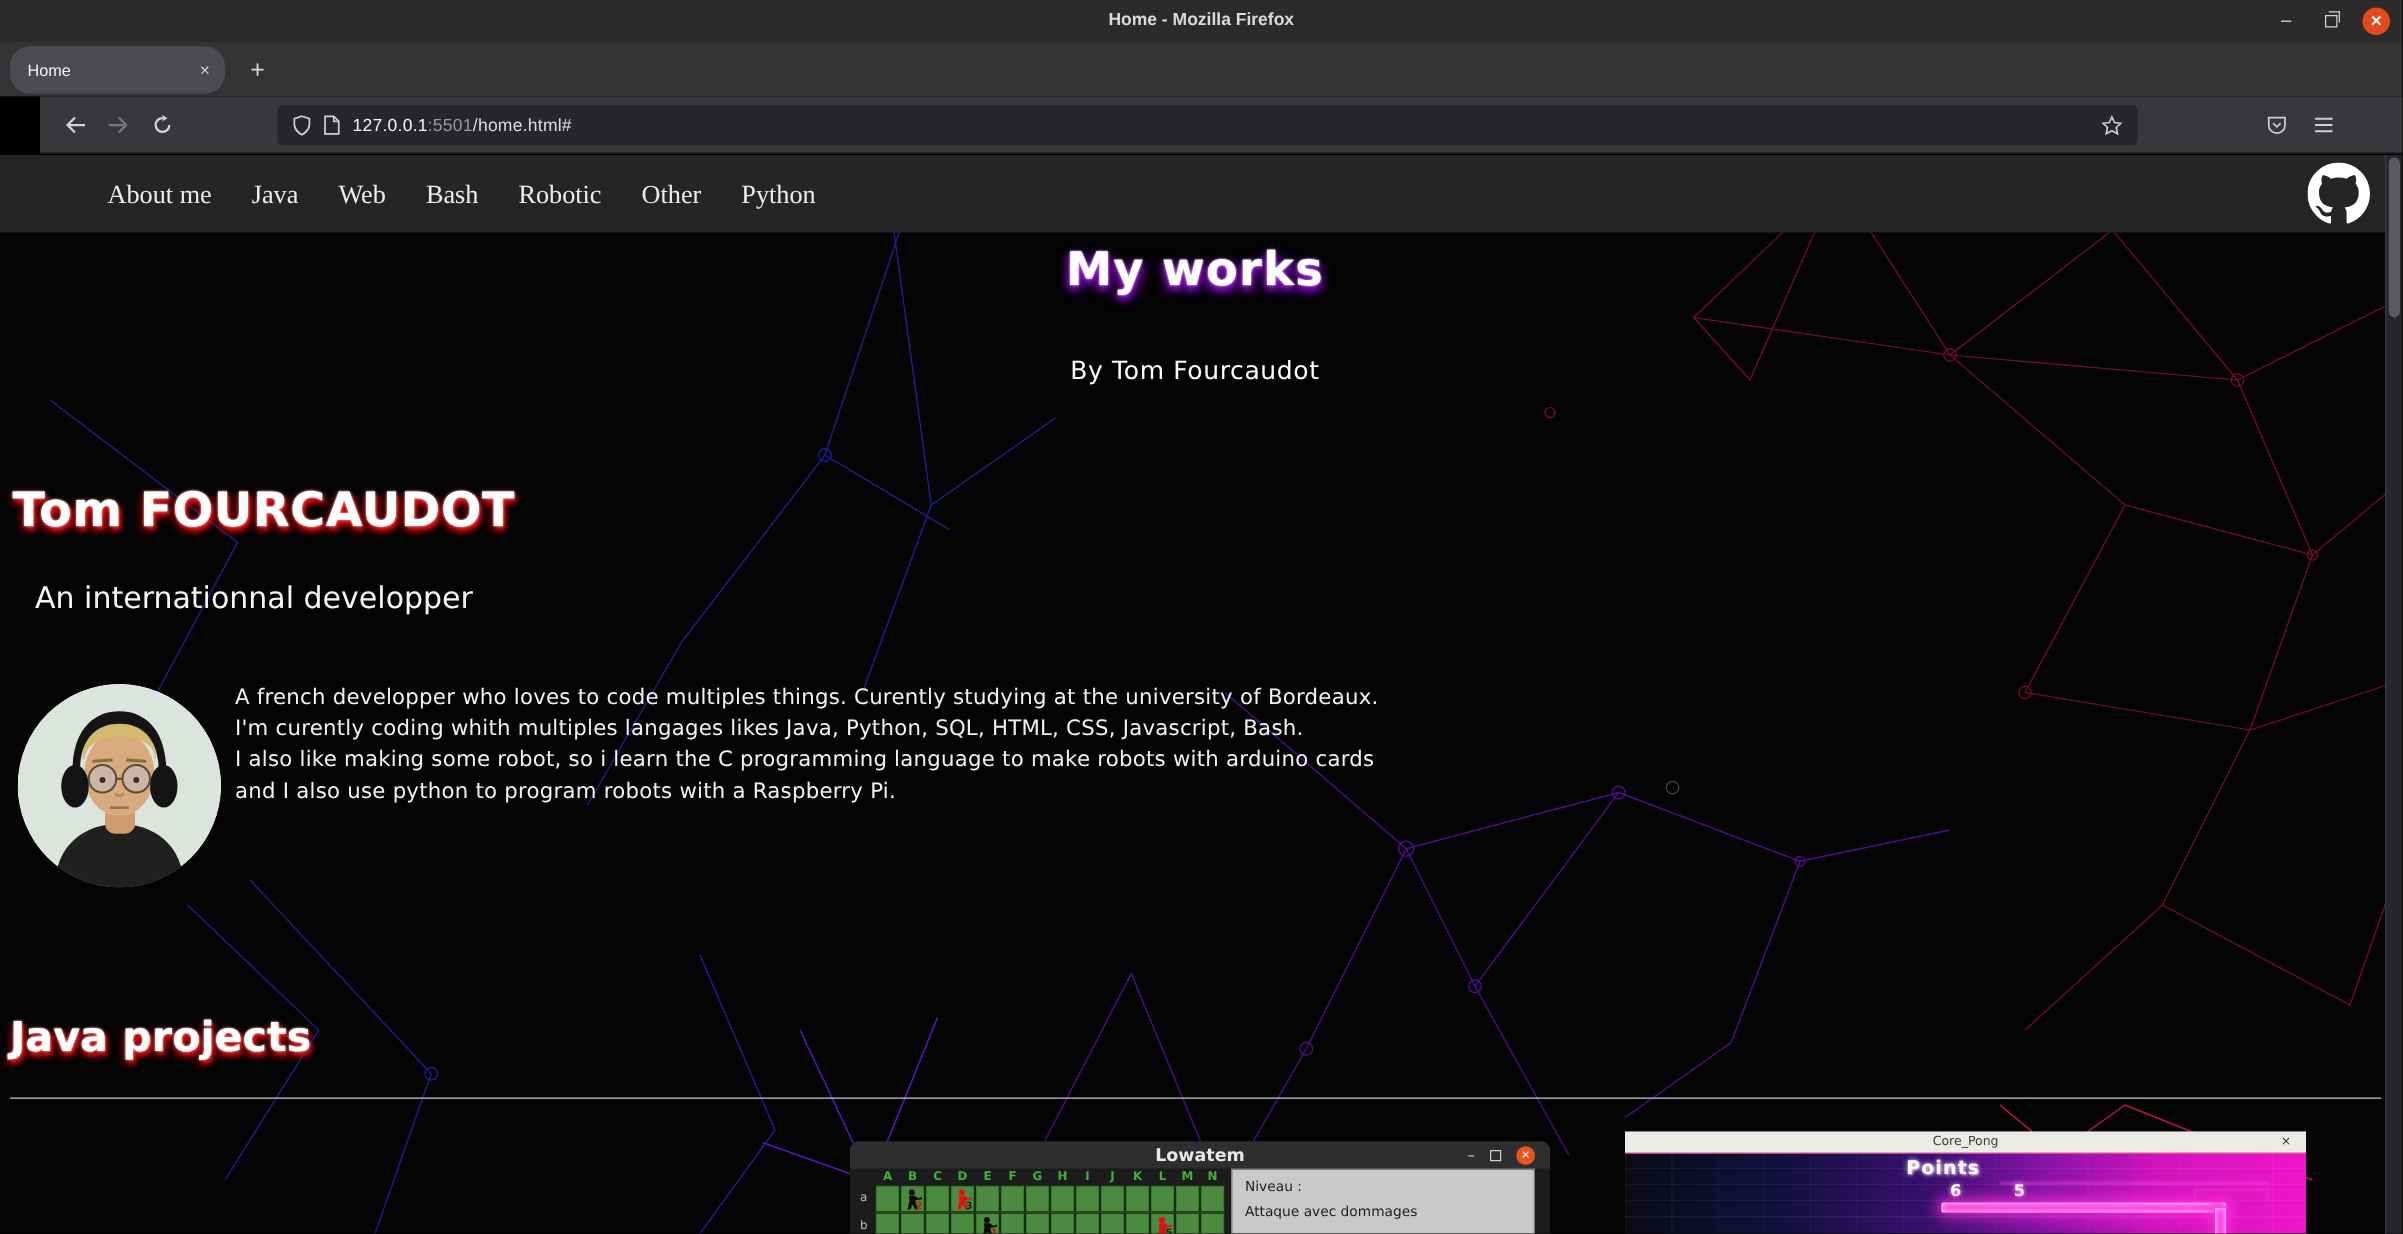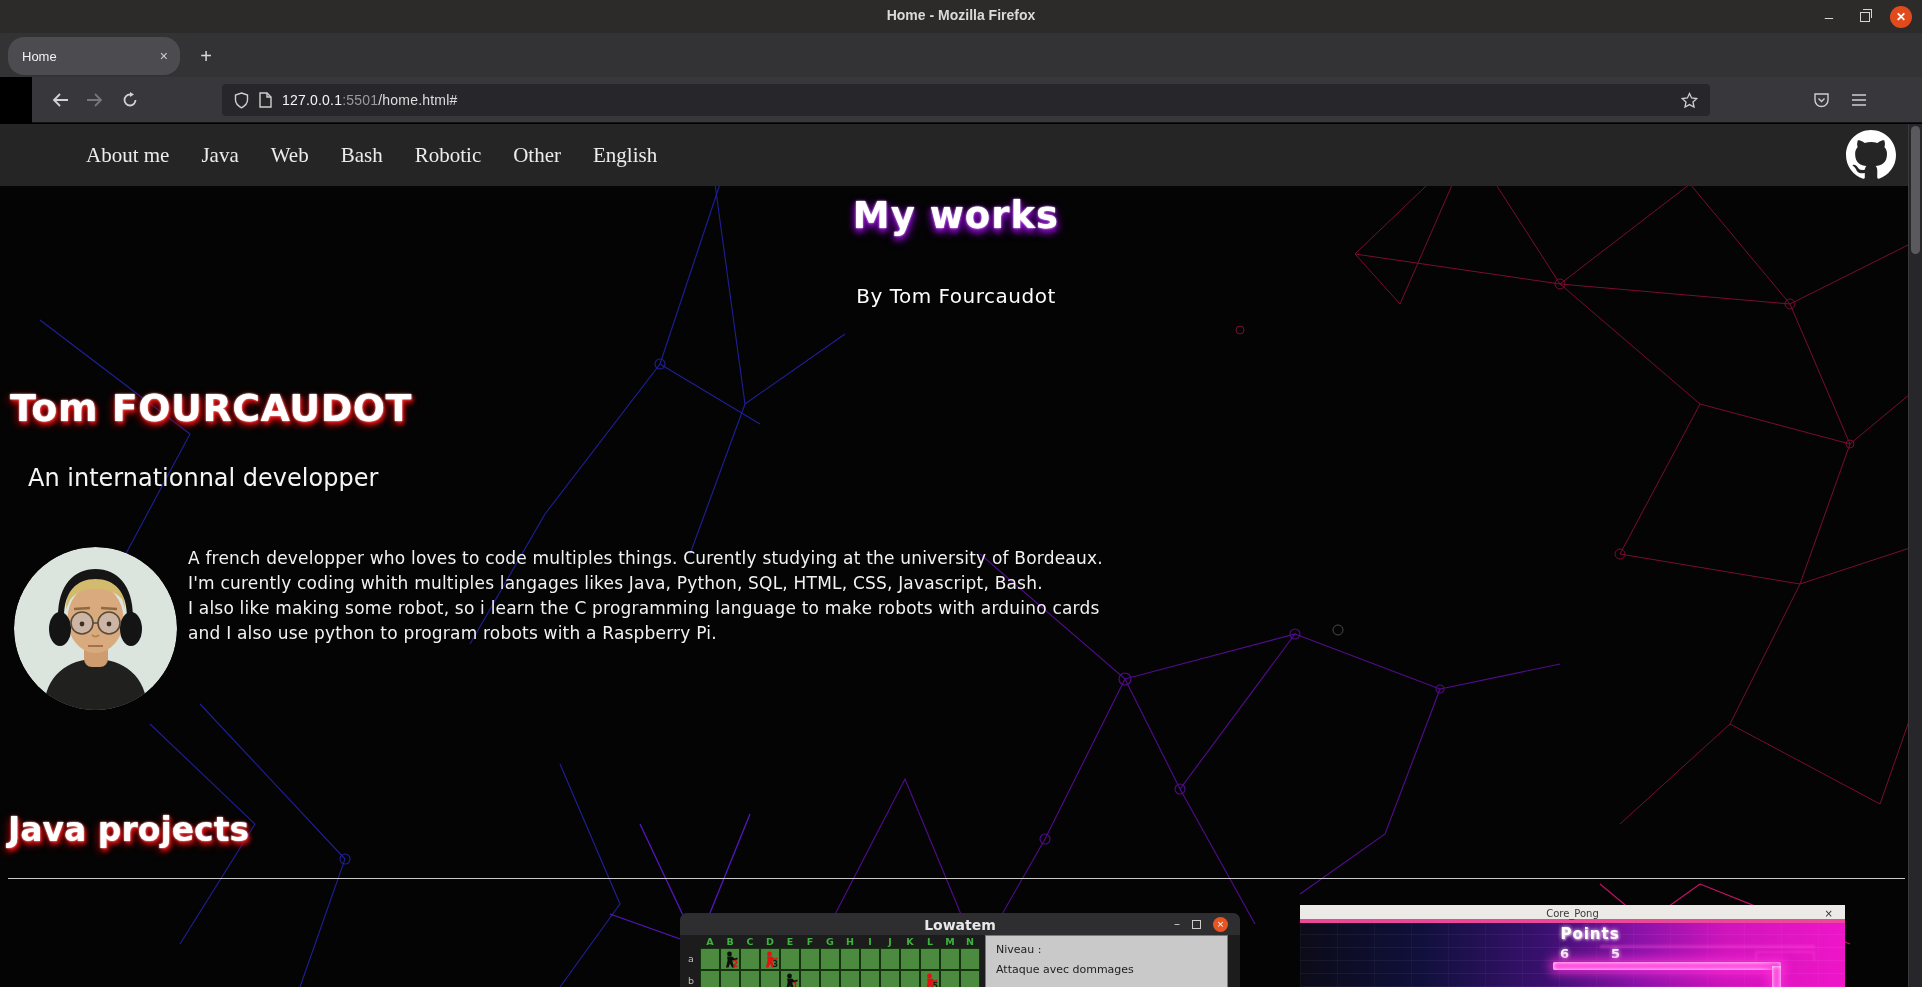--- a/index.html
+++ b/index.html
@@ -85,29 +85,29 @@
   .low-row { display:flex; height:22px; }
   .low-rowlab { width:12px; font-size:9.5px; color:#bdbdbd; line-height:22px; }
   .low-cell { width:20px; height:22px; background:#4c8a3f; border:1px solid #16310f; position:relative; }
   .low-cell svg { position:absolute; left:2px; top:2px; }
   .low-num { position:absolute; right:1px; bottom:0px; font-size:8px; font-weight:bold; line-height:9px; }
   .low-panel { position:absolute; left:305px; top:0; width:243px; height:120px; background:#c9c9c9; border:1px solid #7a7a7a; padding:7px 10px; color:#1d1d1d; font-size:11px; }
   .low-panel .lp-text { margin-top:7px; }
 
   
   .pong-window { position:absolute; left:1300px; top:0; width:545px; height:82px; overflow:hidden; }
-  .pong-titlebar { position:absolute; left:0; top:0; width:100%; height:18px; background:#eceae6; border-bottom:4px solid #ec4899; }
+  .pong-titlebar { position:absolute; left:0; top:0; width:100%; height:18px; background:#eceae6; border-bottom:1px solid #ec4899; }
   .pong-titlebar .pt-title { position:absolute; left:0; right:0; top:3px; text-align:center; color:#3a3a3a; font-size:10px; }
   .pong-close { position:absolute; right:12px; top:3px; color:#333; font-size:10px; }
   .pong-content { position:absolute; left:0; top:18px; width:100%; height:64px;
     background:
       repeating-linear-gradient(0deg, rgba(255,255,255,0.05) 0 1px, transparent 1px 13px),
       repeating-linear-gradient(90deg, rgba(255,255,255,0.03) 0 1px, transparent 1px 37px),
       linear-gradient(90deg,#0b0b18 0%,#10103c 22%,#3a1070 45%,#8a12a8 62%,#d014bc 78%,#ef16c8 100%); }
-  .pong-score { position:absolute; left:225px; top:2px; width:130px; text-align:center; color:#fff; }
+  .pong-score { position:absolute; left:225px; top:2px; width:130px; text-align:left; color:#fff; }
   .pong-points { font-size:15px; font-weight:bold; letter-spacing:1px; text-shadow:0 0 4px rgba(255,255,255,.9), 1px 1px 2px #d080d0; }
   .pong-nums { width:60px; margin:3px auto 0; display:flex; justify-content:space-between; font-size:13px; font-weight:bold; text-shadow:0 0 4px rgba(255,255,255,.9); }
   .neon-bar { position:absolute; left:253px; top:39px; width:228px; height:8px; background:#ff49e0; border-radius:2px; box-shadow:0 0 11px 3px rgba(255,47,216,.8), inset 0 0 4px #fff; }
   .neon-vert { position:absolute; left:472px; top:43px; width:9px; height:24px; background:#ff49e0; box-shadow:0 0 11px 3px rgba(255,47,216,.8), inset 0 0 4px #fff; }
   .neon-faint { position:absolute; left:300px; top:22px; width:215px; height:3px; background:rgba(255,90,220,0.35); filter:blur(1px); }
   .neon-faint2 { position:absolute; left:455px; top:28px; width:60px; height:10px; border:2px solid rgba(255,90,220,0.3); border-bottom:none; filter:blur(1px); }
 </style>
 </head>
 <body>
 
@@ -238,21 +238,21 @@
     <circle cx="1338" cy="506" r="5" stroke="#5a5a5a" fill="none" opacity="0.8"></circle>
   </svg>
 
   <div class="sitenav">
     <span class="nav-item">About me</span>
     <span class="nav-item">Java</span>
     <span class="nav-item">Web</span>
     <span class="nav-item">Bash</span>
     <span class="nav-item">Robotic</span>
     <span class="nav-item">Other</span>
-    <span class="nav-item">English</span>
+    <span class="nav-item">Python</span>
     <span class="gh-badge">
       <svg width="50" height="50" viewBox="0 0 16 16">
         <path fill="#fff" fill-rule="evenodd" d="M8 0C3.58 0 0 3.58 0 8c0 3.54 2.29 6.53 5.47 7.59.4.07.55-.17.55-.38 0-.19-.01-.82-.01-1.49-2.01.37-2.53-.49-2.69-.94-.09-.23-.48-.94-.82-1.13-.28-.15-.68-.52-.01-.53.63-.01 1.08.58 1.23.82.72 1.21 1.87.87 2.33.66.07-.52.28-.87.51-1.07-1.78-.2-3.64-.89-3.64-3.95 0-.87.31-1.59.82-2.15-.08-.2-.36-1.02.08-2.12 0 0 .67-.21 2.2.82.64-.18 1.32-.27 2-.27s1.36.09 2 .27c1.53-1.04 2.2-.82 2.2-.82.44 1.1.16 1.92.08 2.12.51.56.82 1.27.82 2.15 0 3.07-1.87 3.75-3.65 3.95.29.25.54.73.54 1.48 0 1.07-.01 1.93-.01 2.2 0 .21.15.46.55.38A8.01 8.01 0 0 0 16 8c0-4.42-3.58-8-8-8z"></path>
       </svg>
     </span>
   </div>
 
   <div class="hero-title">My works</div>
   <div class="hero-sub">By Tom Fourcaudot</div>
 

